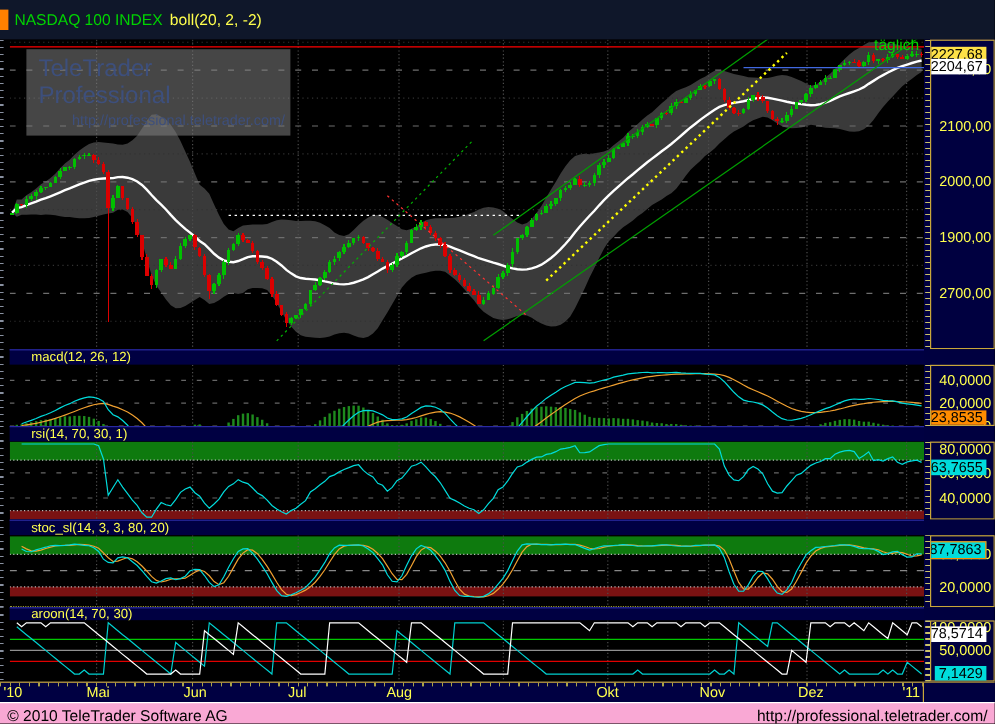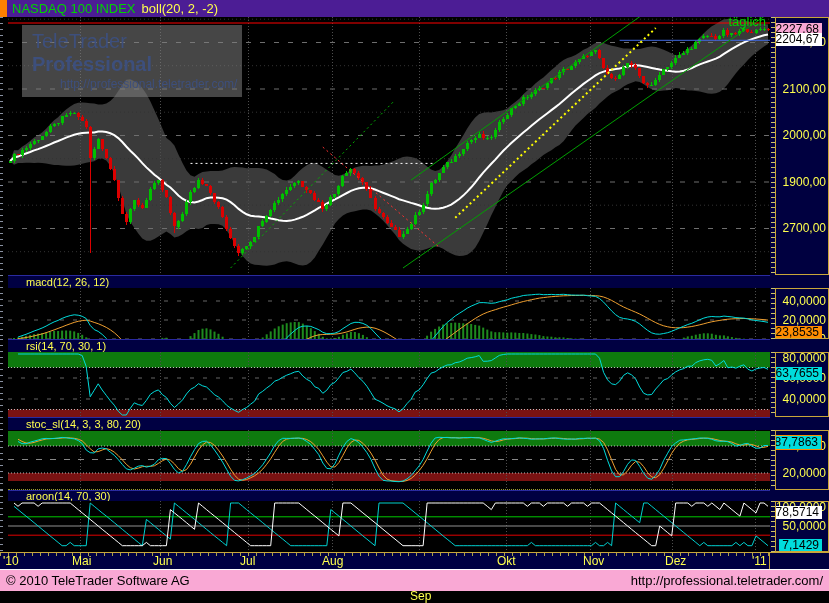--- a/index.html
+++ b/index.html
@@ -1,19 +1,19 @@
 <!DOCTYPE html>
 <html><head>
 <meta charset="utf-8">
 <style>
   html,body{margin:0;padding:0;background:#000;}
   body{width:829px;height:603px;overflow:hidden;font-family:"Liberation Sans",sans-serif;}
   #app{position:relative;width:829px;height:603px;background:#000;}
   
-  .titlebar{height:17px;background:#4c1d95;display:flex;align-items:center;position:relative;}
+  .titlebar{height:33px;background:#0f172a;display:flex;align-items:center;position:relative;}
   .title-icon{width:7px;height:17px;background:#ff8000;margin-right:5px;flex:none;}
   .sym{color:#00d400;font-size:13px;line-height:17px;white-space:pre;}
   .study{color:#ffff4d;font-size:13px;line-height:17px;margin-left:6px;white-space:pre;}
   
   .panel{display:flex;position:relative;}
   .gutter{width:8px;flex:none;background-color:#000;
     background-image:repeating-linear-gradient(to bottom,#8890a0 0,#8890a0 1px,transparent 1px,transparent 6px);
     background-size:3px 100%;background-repeat:no-repeat;}
   .plotwrap{width:762px;flex:none;display:flex;flex-direction:column;}
   .hdr{height:13px;flex:none;background:#000042;border-top:1px solid #2a2aa0;box-sizing:border-box;
@@ -26,21 +26,21 @@
   .axticks{position:absolute;left:0;width:5px;bottom:0;
     background-image:repeating-linear-gradient(to bottom,#ccc466 0,#ccc466 1px,transparent 1px,transparent 5px);
     background-size:4px 100%;background-position:right top;background-repeat:no-repeat;}
   .axbox{position:absolute;left:5px;right:0;bottom:0;border:1px solid #c9a73a;background:#000040;overflow:hidden;}
   .axlabel{position:absolute;right:2px;font-size:12px;line-height:12px;color:#ffff4d;white-space:nowrap;}
   .axhl{position:absolute;right:6px;font-size:12px;line-height:13px;color:#000;padding:0 3px;white-space:nowrap;}
   
   .watermark{position:absolute;left:14px;top:8px;width:200px;background:rgba(128,128,128,.55);
              padding:5px 10px 6px 10px;z-index:5;}
   .wm1{font-size:20px;color:#3d4f7c;letter-spacing:0;}
-  .wm1 b{font-weight:bold;}
+  .wm1 b{font-weight:normal;}
   .wm2{font-size:12px;color:#3d4f7c;margin-left:28px;margin-top:1px;}
   .timeframe{position:absolute;top:-3px;right:4px;color:#00d400;font-size:13px;z-index:6;}
   
   #xaxis{height:17px;background:#000042;position:relative;border-top:1px solid #c9a73a;box-sizing:border-box;
     background-image:repeating-linear-gradient(to right,#aaa24a 0,#aaa24a 1px,transparent 1px,transparent 8px);
     background-size:770px 3px;background-repeat:no-repeat;}
   .xlab{position:absolute;top:2px;color:#ffff4d;font-size:12px;line-height:13px;white-space:nowrap;}
   .xcorner{position:absolute;right:0;top:0;bottom:0;width:59px;background:#000040;border-left:1px solid #c9a73a;}
   
   .statusbar{height:22px;background:#f9a8d4;border-top:1px solid #fff;box-sizing:border-box;
@@ -484,21 +484,21 @@
         </div>
     </div>
     <div class="axis" id="axis-main">
         <div class="axticks" style="top:0px"></div>
         <div class="axbox" style="top:0px">
           <span class="axlabel" style="top: 18.482px;">2200,00</span>
           <span class="axlabel" style="top: 64.982px;">2100,00</span>
           <span class="axlabel" style="top: 111.482px;">2000,00</span>
           <span class="axlabel" style="top: 157.982px;">1900,00</span>
           <span class="axlabel" style="top: 204.482px;">2700,00</span>
-          <div class="axhl" style="top: 4.6108px; background: #f9a8d4; margin-left: 13px;">2227.68</div>
+          <div class="axhl" style="top: 4.6108px; background: #fde047; margin-left: 13px;">2227.68</div>
           <div class="axhl" style="top: 15.3104px; background: rgb(255, 255, 255);">2204,67</div>
         </div>
       </div>
   </div>
 
   <div class="panel" style="height:64px">
     <div class="gutter"></div>
     <div class="plotwrap">
       <div class="hdr"><span>macd(12, 26, 12)</span></div>
       <div class="plot" id="plot-macd">

